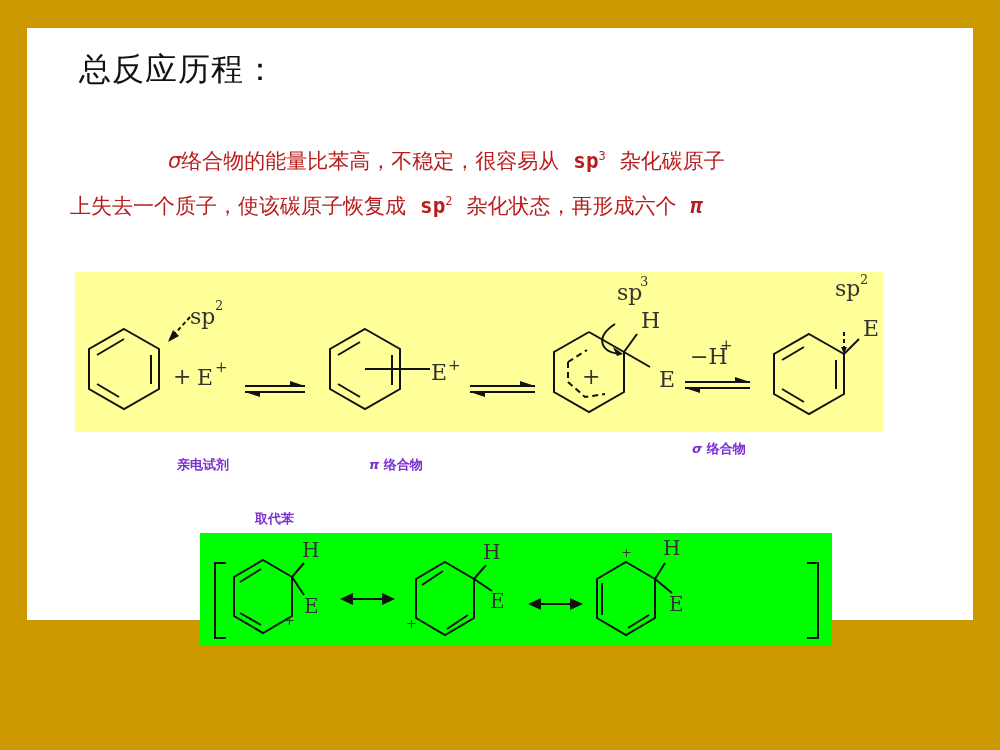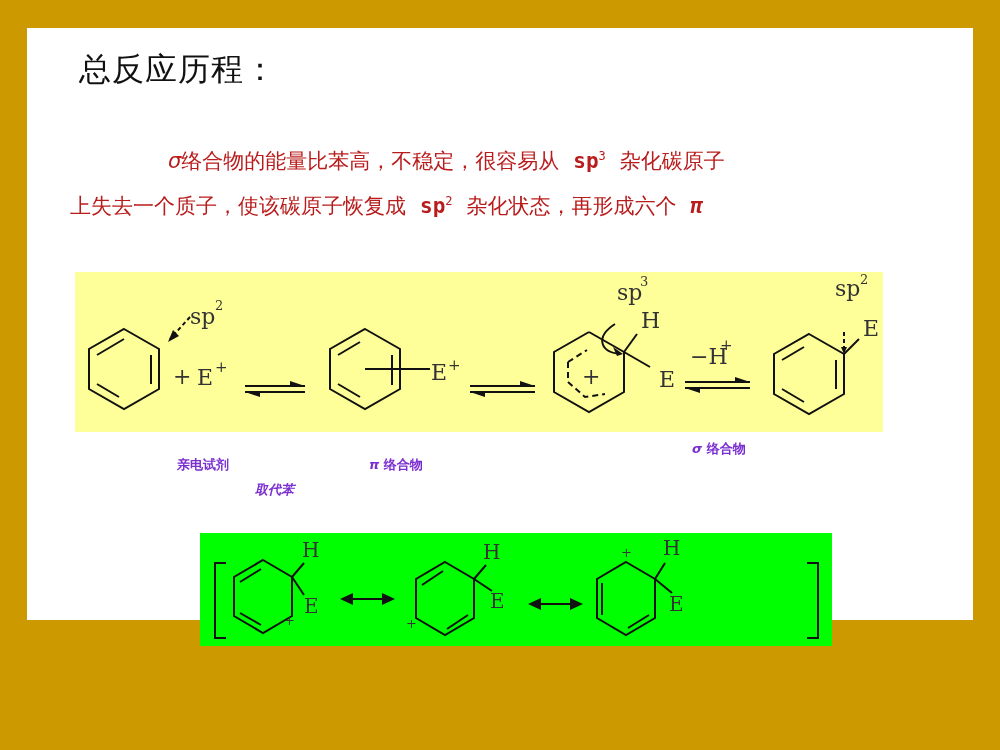--- a/index.html
+++ b/index.html
@@ -99,21 +99,21 @@
         <text x="760" y="24">sp</text>
         <text x="785" y="12" font-size="13">2</text>
         <text x="788" y="64">E</text>
       </g>
     </svg>
   </div>
 
   <div class="lbl" style="left:150px; top:428px;">亲电试剂</div>
   <div class="lbl" style="left:342px; top:428px;"><span class="g">π</span> <span>络合物</span></div>
   <div class="lbl" style="left:665px; top:412px;"><span class="g">σ</span> <span>络合物</span></div>
-  <div class="lbl" style="left:228px; top:453px;font-style:italic;">取代苯</div>
+  <div class="lbl" style="left:228px; top:482px;">取代苯</div>
 
   <div class="green">
     <svg width="632" height="113" viewBox="0 0 632 113">
       <g stroke="#111" stroke-width="2" fill="none">
 
         <polyline points="26,30 15,30 15,105 26,105"></polyline>
 
         <polyline points="607,30 618,30 618,105 607,105"></polyline>
 
         <polygon points="63,27 92,44 92,83 63,100 34,83 34,44"></polygon>

